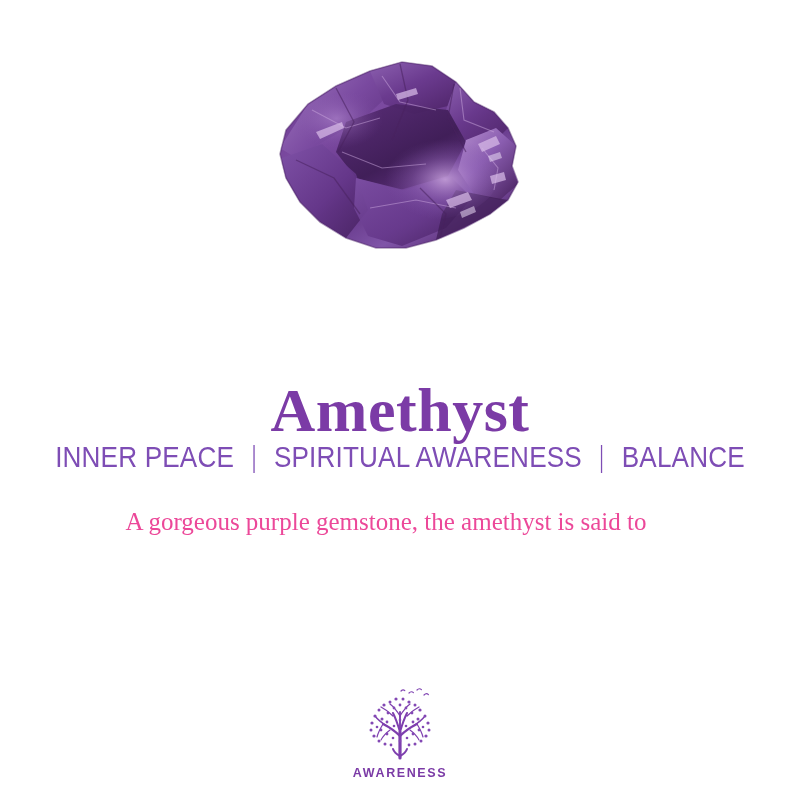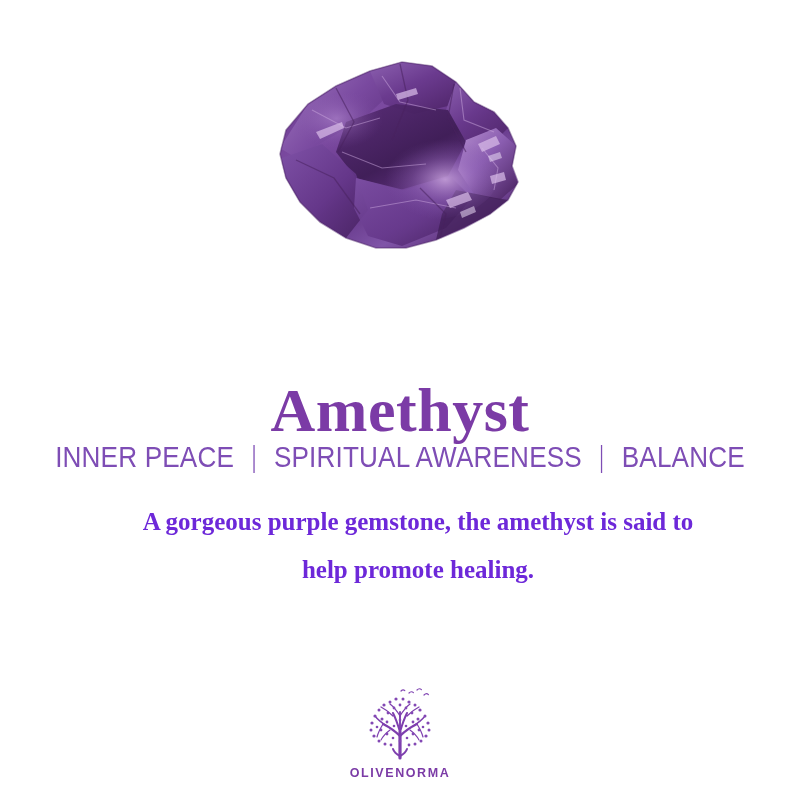--- a/index.html
+++ b/index.html
@@ -82,27 +82,27 @@
     margin: 0 10px;
     color: #7E4DB5;
     font-weight: 300;
     transform: scaleX(0.6);
   }
 
   
   .description {
     position: absolute;
     top: 498px;
-    left: 68px;
+    left: 36px;
     width: 700px;
     text-align: center;
     font-family: "Liberation Serif", serif;
     font-size: 25px;
-    font-weight: 700;
-    color: #6d28d9;
+    font-weight: 400;
+    color: #ec4899;
     line-height: 48px;
   }
   .description .line { display: block; white-space: nowrap; }
 
   
   .logo {
     position: absolute;
     top: 686px;
     left: 0;
     width: 800px;
@@ -245,21 +245,20 @@
   <div class="keywords">
     <span class="kw">INNER PEACE</span>
     <span class="sep">|</span>
     <span class="kw">SPIRITUAL AWARENESS</span>
     <span class="sep">|</span>
     <span class="kw">BALANCE</span>
   </div>
 
   <div class="description">
     <span class="line">A gorgeous purple gemstone, the amethyst is said to</span>
-    <span class="line">help promote healing.</span>
   </div>
 
   <div class="logo">
     <svg class="logo-mark" viewBox="0 0 86 76" xmlns="http://www.w3.org/2000/svg">
       <g fill="none" stroke="#7E3FAE" stroke-width="1.5" stroke-linecap="round">
 
         <path d="M43,72 L43,46" stroke-width="3.2"></path>
         <path d="M43,70 C39,68 37,66 36,63" stroke-width="2"></path>
         <path d="M43,70 C47,68 49,66 50,63" stroke-width="2"></path>
 
@@ -327,16 +326,16 @@
           <circle cx="66" cy="41" r="1.3"></circle>
       </g>
 
       <g stroke="#8348B4" stroke-width="1.2" fill="none" stroke-linecap="round">
         <path d="M52,7 C53.6,5.4 55.2,5.4 56.4,6.6"></path>
         <path d="M60,4 C61.6,2.4 63.2,2.4 64.4,3.6"></path>
         <path d="M67,9 C68.6,7.4 70.2,7.4 71.4,8.6"></path>
         <path d="M44,5 C45.4,3.6 46.8,3.6 47.8,4.6"></path>
       </g>
     </svg>
-    <div class="logo-word">OLIVENORMA</div>
+    <div class="logo-word">AWARENESS</div>
   </div>
 
 </div>
 
 </body></html>

